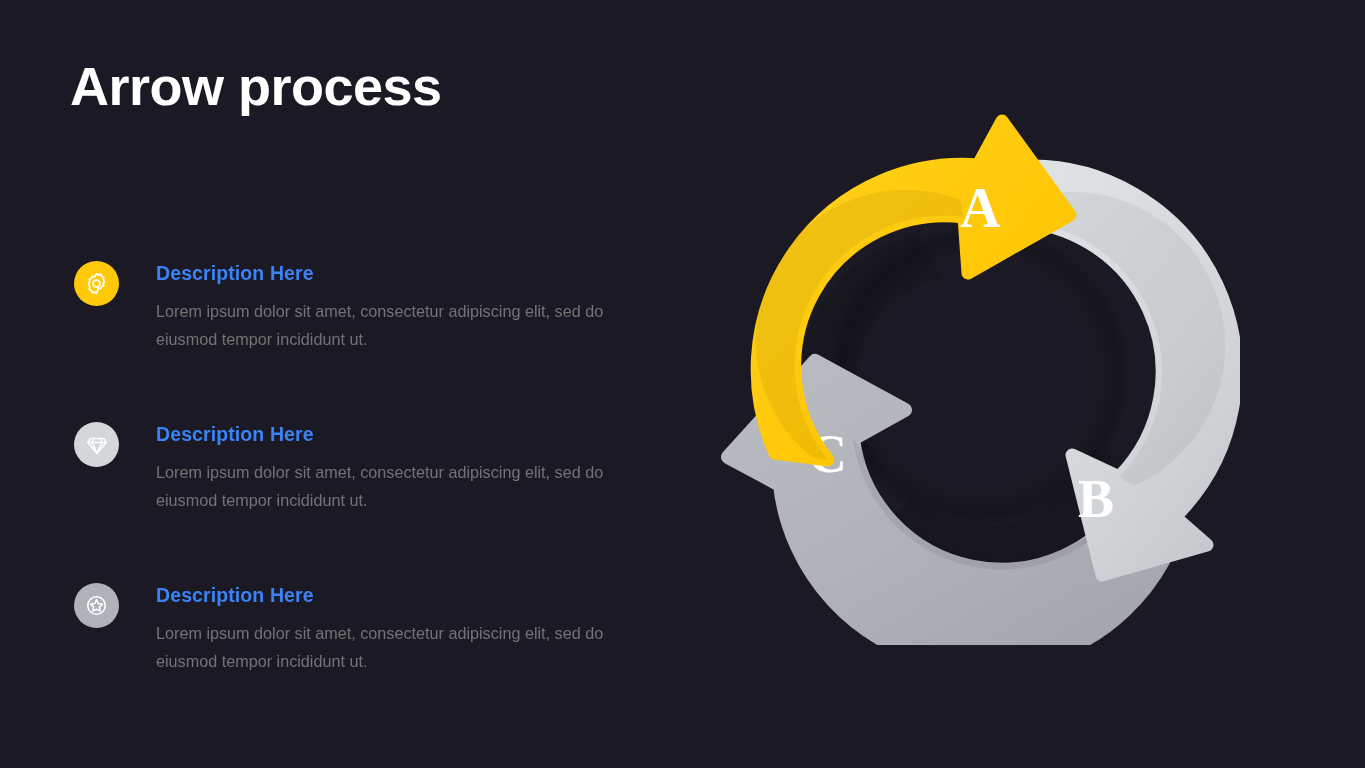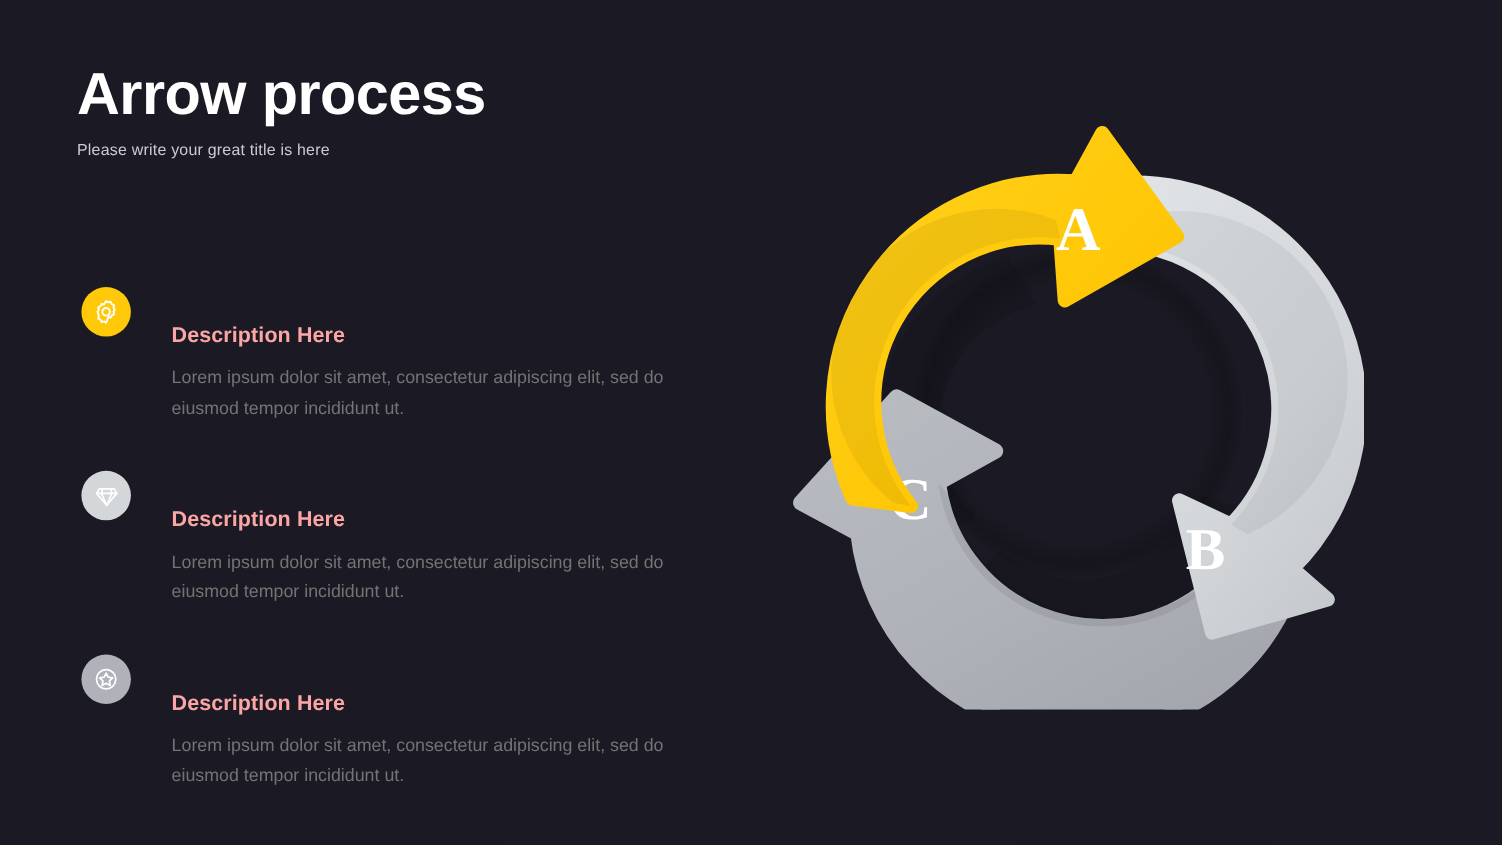--- a/index.html
+++ b/index.html
@@ -55,24 +55,23 @@
     border-radius:50%;
     display:flex; align-items:center; justify-content:center;
   }
   .item-icon svg { display:block; }
 
   .item-body { margin-left:82px; padding-top:4px; }
 
   .item-title {
     font-size:19.5px;
     font-weight:700;
-    color:#fca5a5;
+    color:#3b82f6;
     letter-spacing:0.1px;
     line-height:1.2;
-    margin-top:32px;
   }
 
   .item-desc {
     margin-top:13px;
     font-size:16.2px;
     font-weight:400;
     color:#737373;
     line-height:1.72;
     max-width:470px;
   }
@@ -91,21 +90,20 @@
     fill:#ffffff;
   }
 </style>
 </head>
 <body style="background: rgb(27, 26, 36);">
 
 <div class="slide">
 
   <div class="header">
     <div class="slide-title">Arrow process</div>
-    <div class="slide-subtitle">Please write your great title is here</div>
   </div>
 
   <div class="items">
 
     <div class="item">
       <div class="item-icon" style="background:#FFC808;">
         <svg width="25" height="25" viewBox="0 0 24 24" fill="none" stroke="#ffffff" stroke-width="1.7" stroke-linecap="round" stroke-linejoin="round">
           <path d="M12 2.6l1.9 1.1 2.1-.5.9 2 2 .9-.5 2.1 1.1 1.9-1.1 1.9.5 2.1-2 .9-.9 2-2.1-.5L12 21.4l-1.9-1.1-2.1.5-.9-2-2-.9.5-2.1L4.5 12l1.1-1.9-.5-2.1 2-.9.9-2 2.1.5z"></path>
           <circle cx="12" cy="12" r="3.3"></circle>
         </svg>

